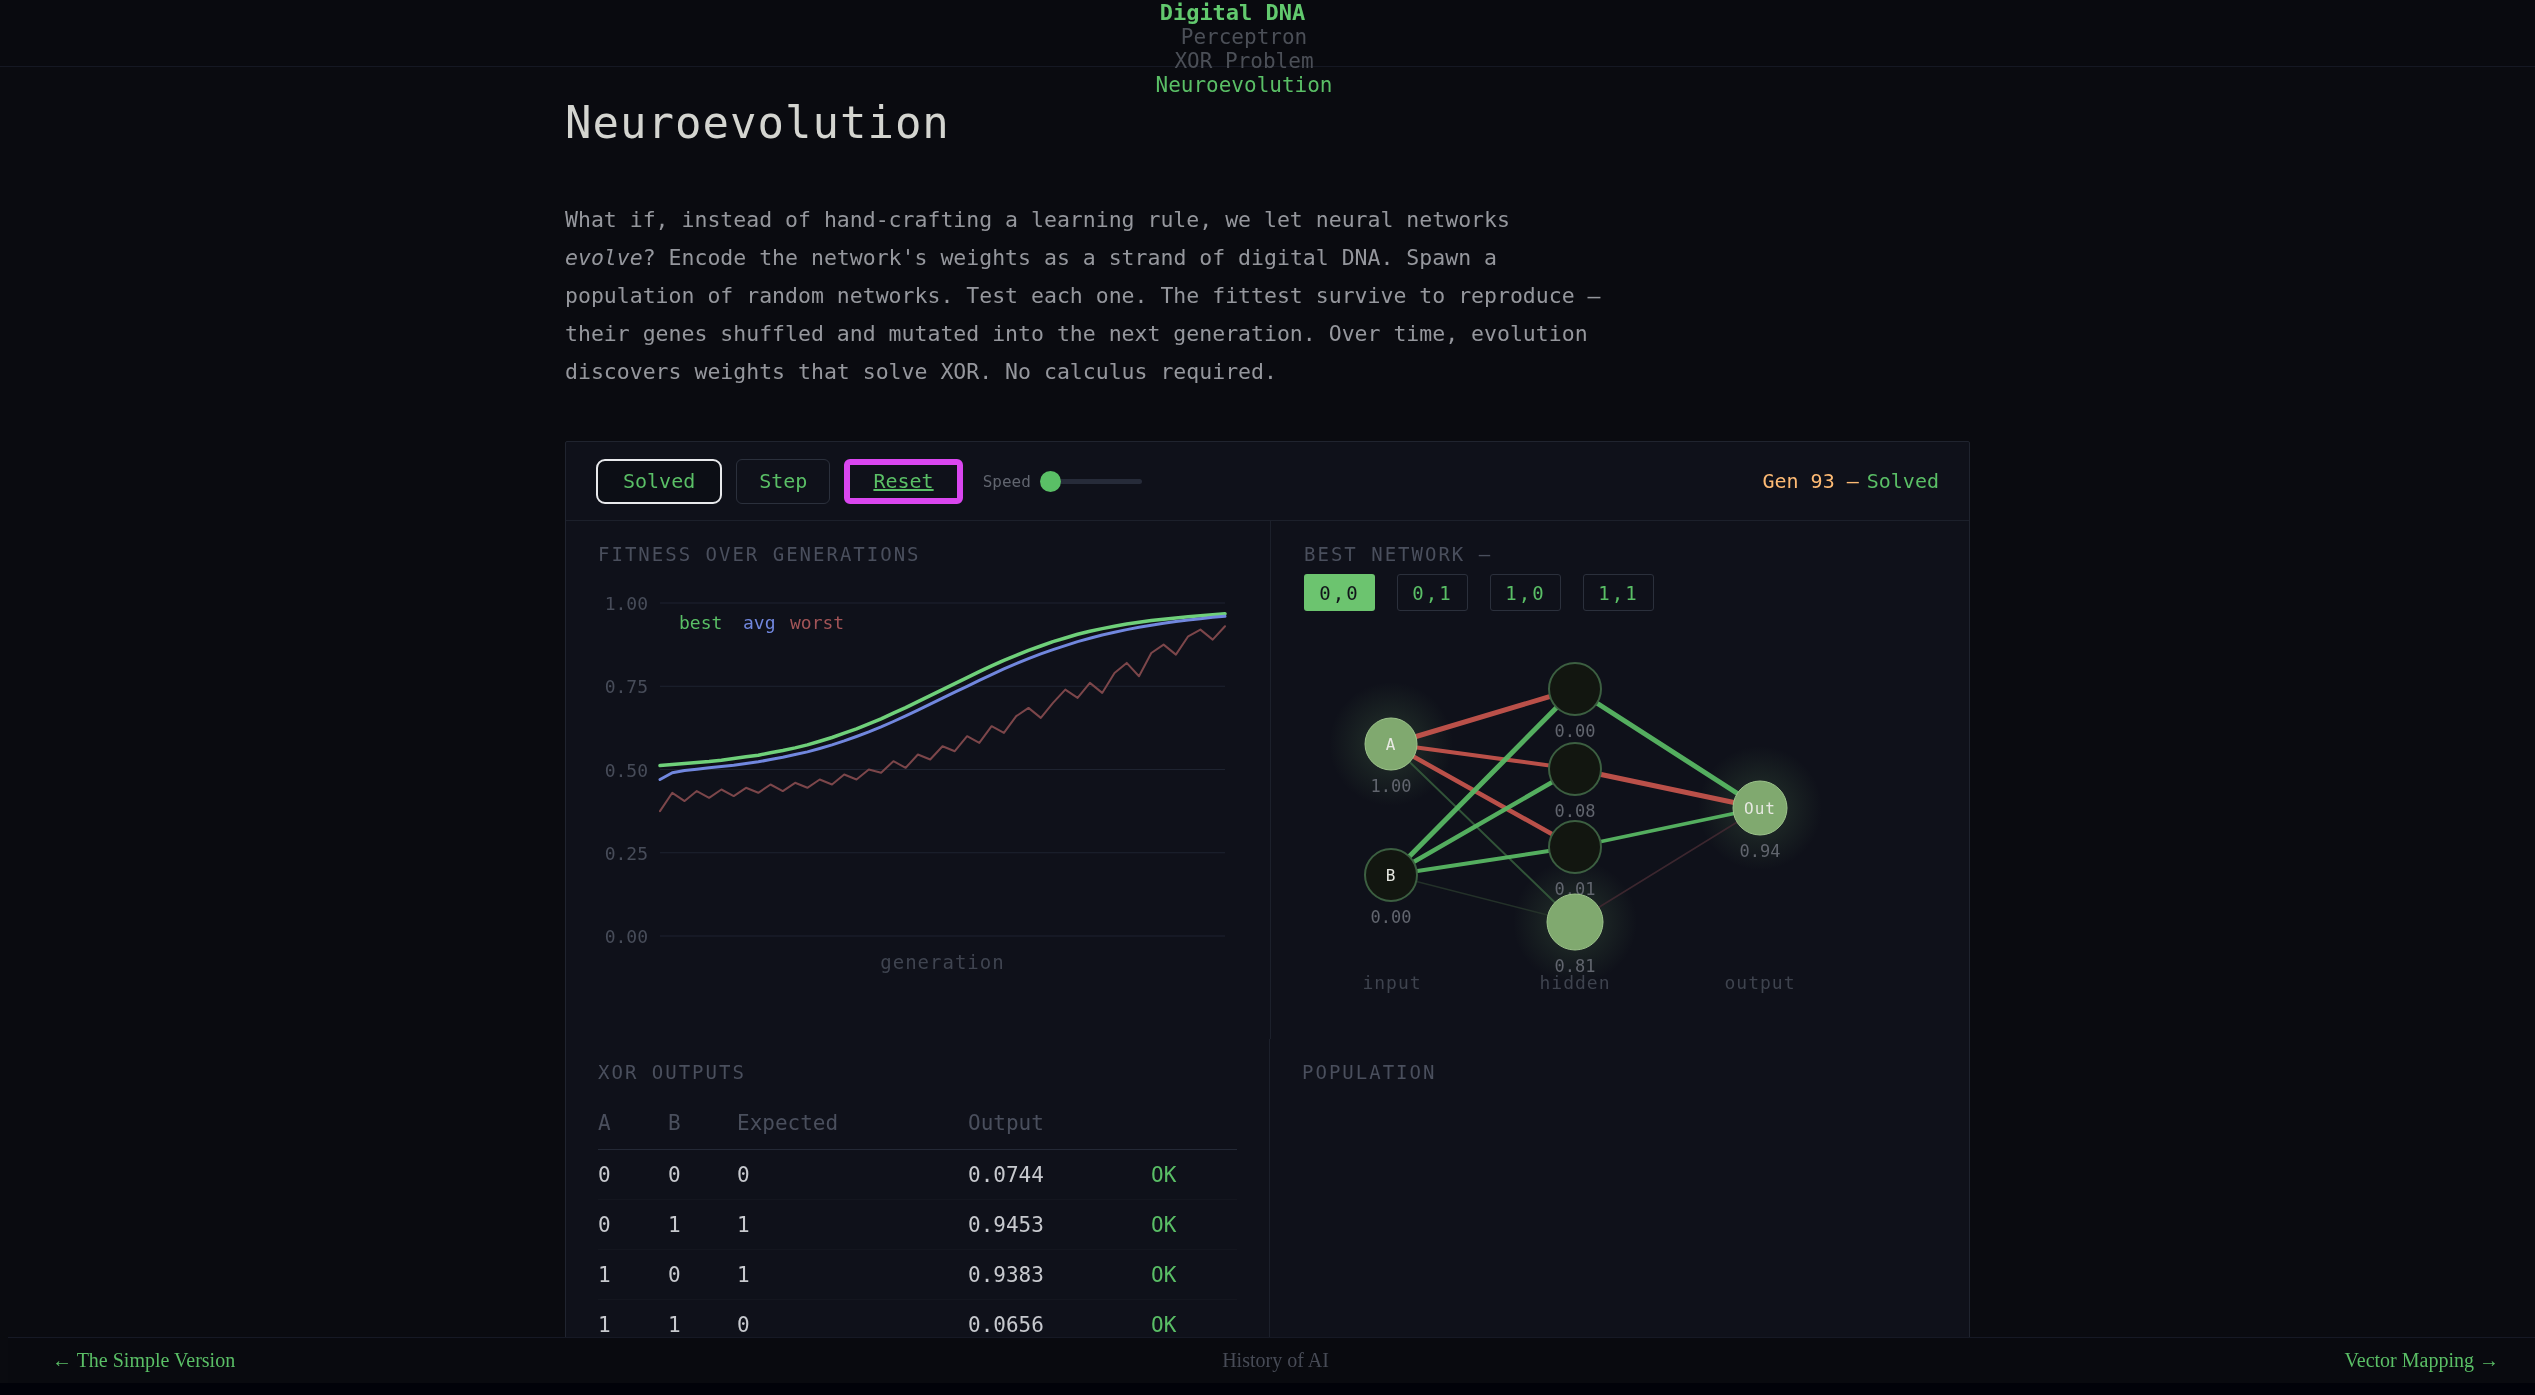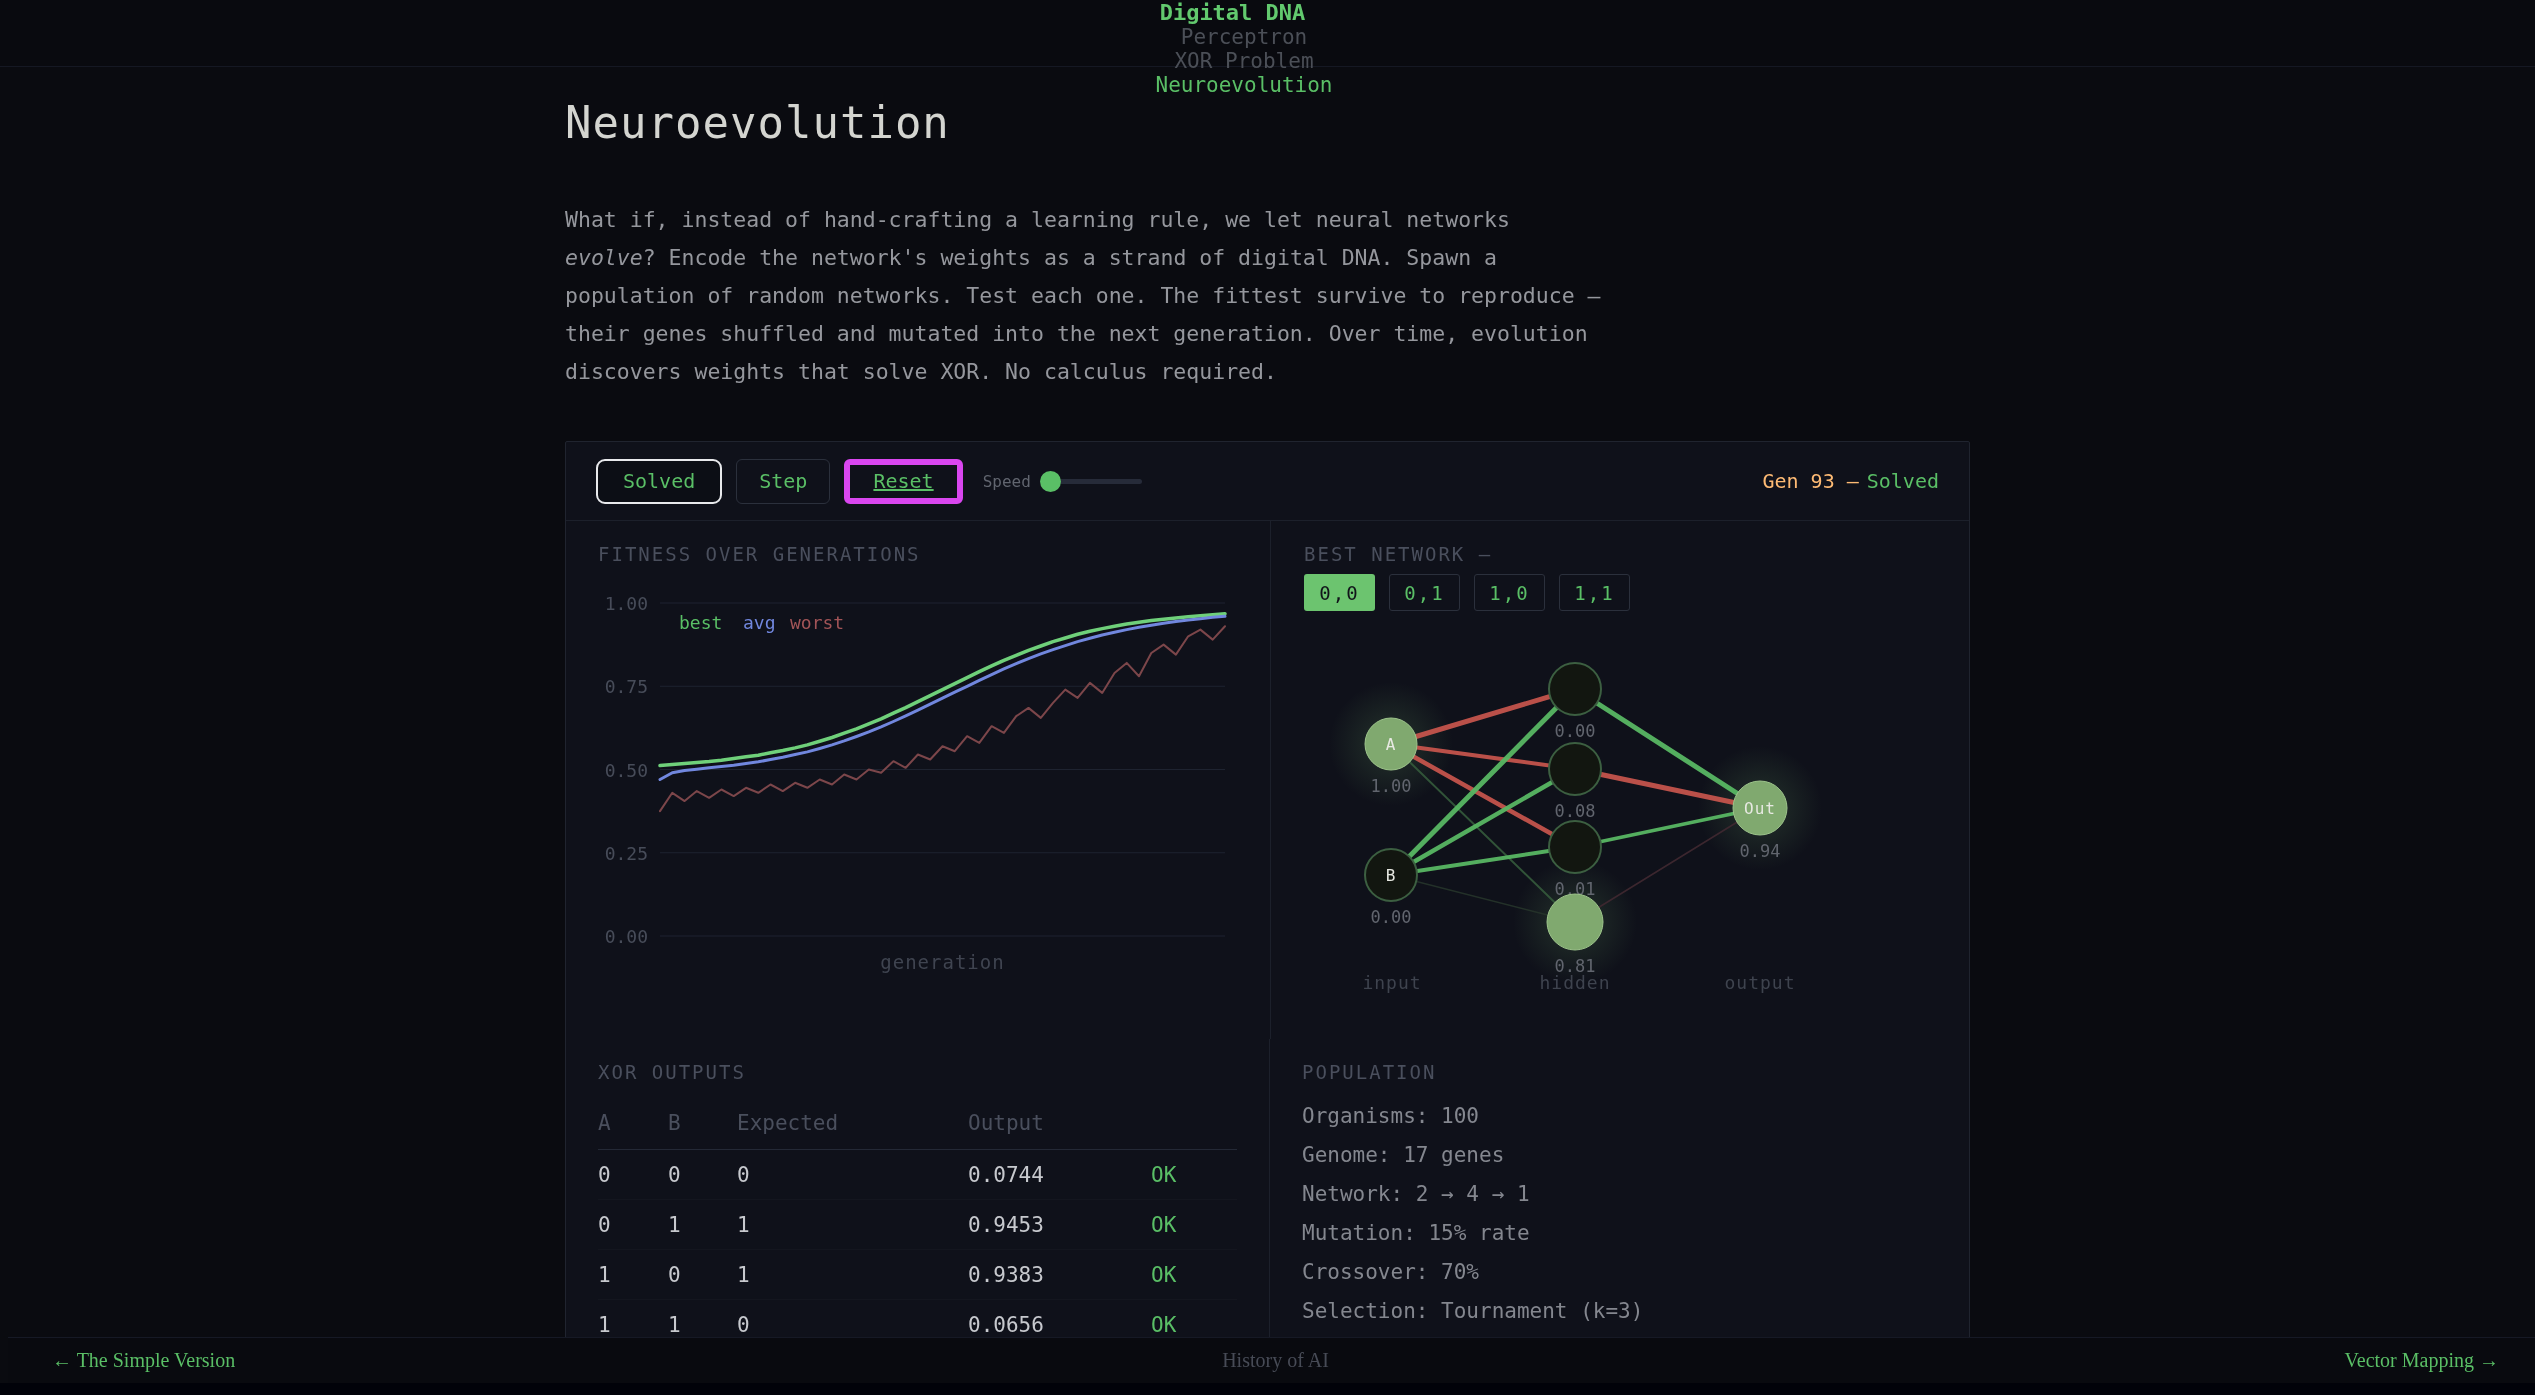--- a/index.html
+++ b/index.html
@@ -47,21 +47,21 @@
   .col-net   { width:701px; padding:22px 33px 0; border-left:1px solid #1c202b; }
   .row3 { display:flex; height:319px; }
   .col-xor { width:704px; padding:22px 32px; }
   .col-pop { width:701px; padding:22px 32px; border-left:1px solid #1c202b; }
 
   .sec-title { font-size:19px; letter-spacing:2px; color:#4a4f5d; }
 
   svg text { font-family:"DejaVu Sans Mono","Liberation Mono",monospace; }
   .chart-svg { margin-top:12px; display:block; }
 
-  .net-buttons { display:flex; gap:14px; margin-top:9px; }
+  .net-buttons { display:flex; gap:22px; margin-top:9px; }
   .net-btn { min-width:71px; height:37px; font-size:19px; letter-spacing:2px; font-family:inherit;
              display:flex; align-items:center; justify-content:center; border-radius:3px; cursor:pointer;
              background:transparent; border:1px solid #2b303c; color:#5abf66; }
   .net-btn.active { background:#6cc46f; color:#11141a; border:none; }
 
   .xor-table { margin-top:20px; width:100%; border-collapse:collapse; font-size:21px; }
   .xor-table th { text-align:left; color:#4a4f5d; font-weight:normal; padding:8px 0 14px; border-bottom:1px solid #242936; }
   .xor-table td { color:#c7c9ce; padding:13px 0 12px; border-bottom:1px solid rgba(255,255,255,0.025); }
   .xor-table .c1 { width:70px; } .xor-table .c2 { width:69px; } .xor-table .c3 { width:231px; } .xor-table .c4 { width:183px; }
   .xor-table .ok { color:#5abf66; }
@@ -229,28 +229,20 @@
                 <td>1</td>
                 <td>0</td>
                 <td>0.0656</td>
                 <td class="ok">OK</td>
               </tr>
             </tbody>
           </table>
         </div>
         <div class="col-pop">
           <div class="sec-title">POPULATION</div>
-          <div class="pop-lines">
-            <div class="pop-line">Organisms: 100</div>
-            <div class="pop-line">Genome: 17 genes</div>
-            <div class="pop-line">Network: 2 → 4 → 1</div>
-            <div class="pop-line">Mutation: 15% rate</div>
-            <div class="pop-line">Crossover: 70%</div>
-            <div class="pop-line">Selection: Tournament (k=3)</div>
-          </div>
         </div>
       </div>
 
     </div>
   </div>
 
   <div class="footer">
     <a class="f-left" href="#">← The Simple Version</a>
     <span class="f-center">History of AI</span>
     <a class="f-right" href="#">Vector Mapping →</a>

